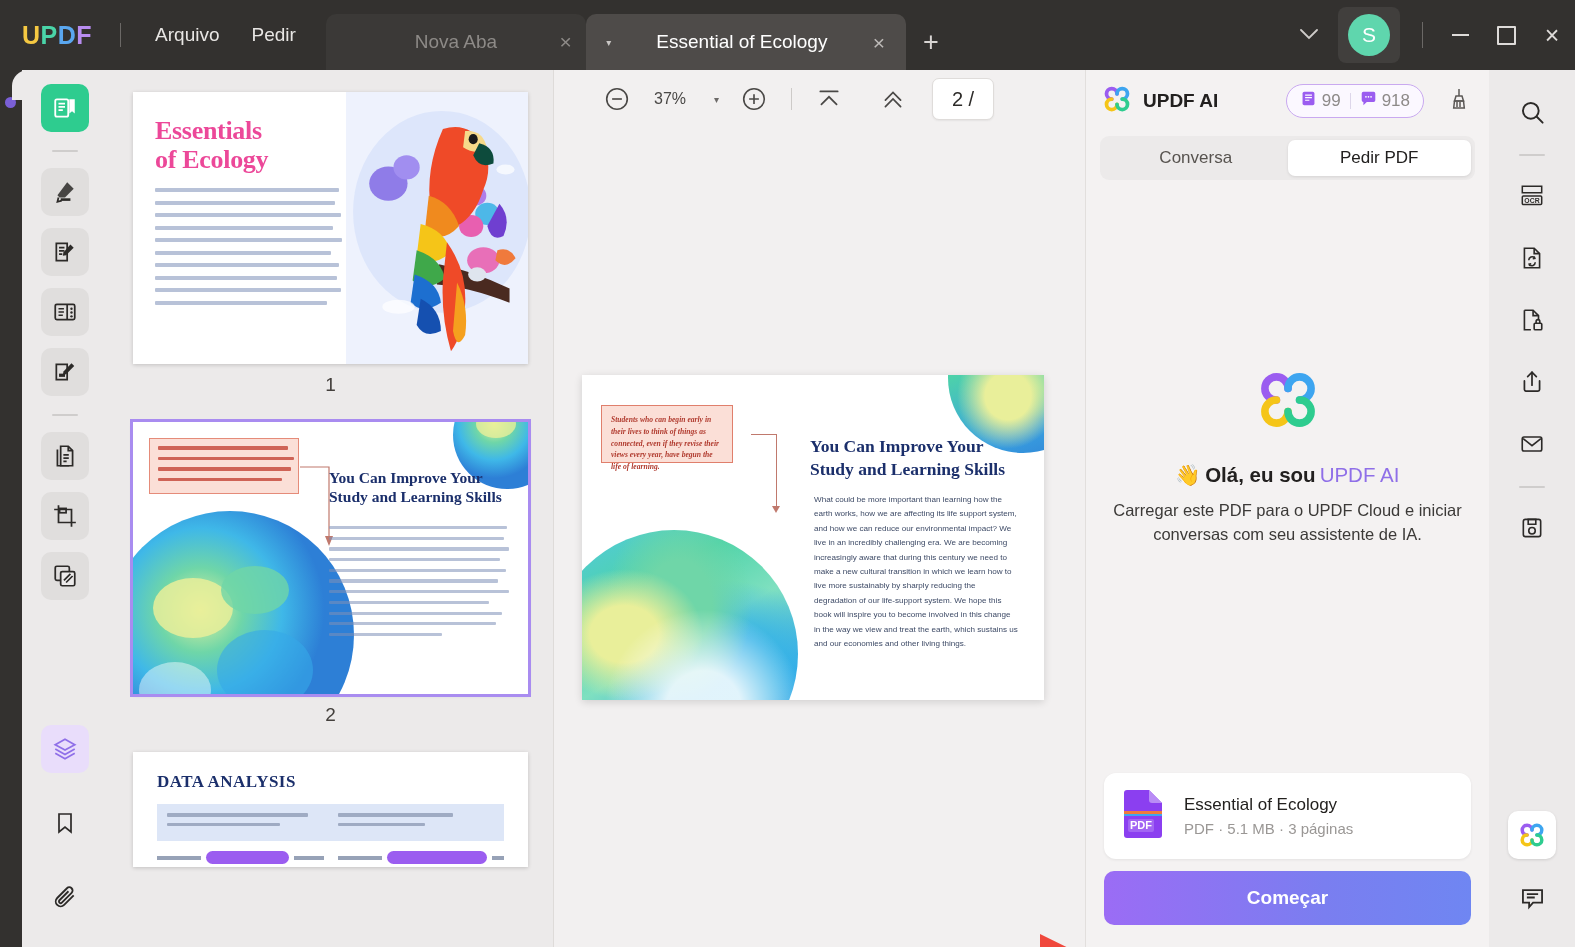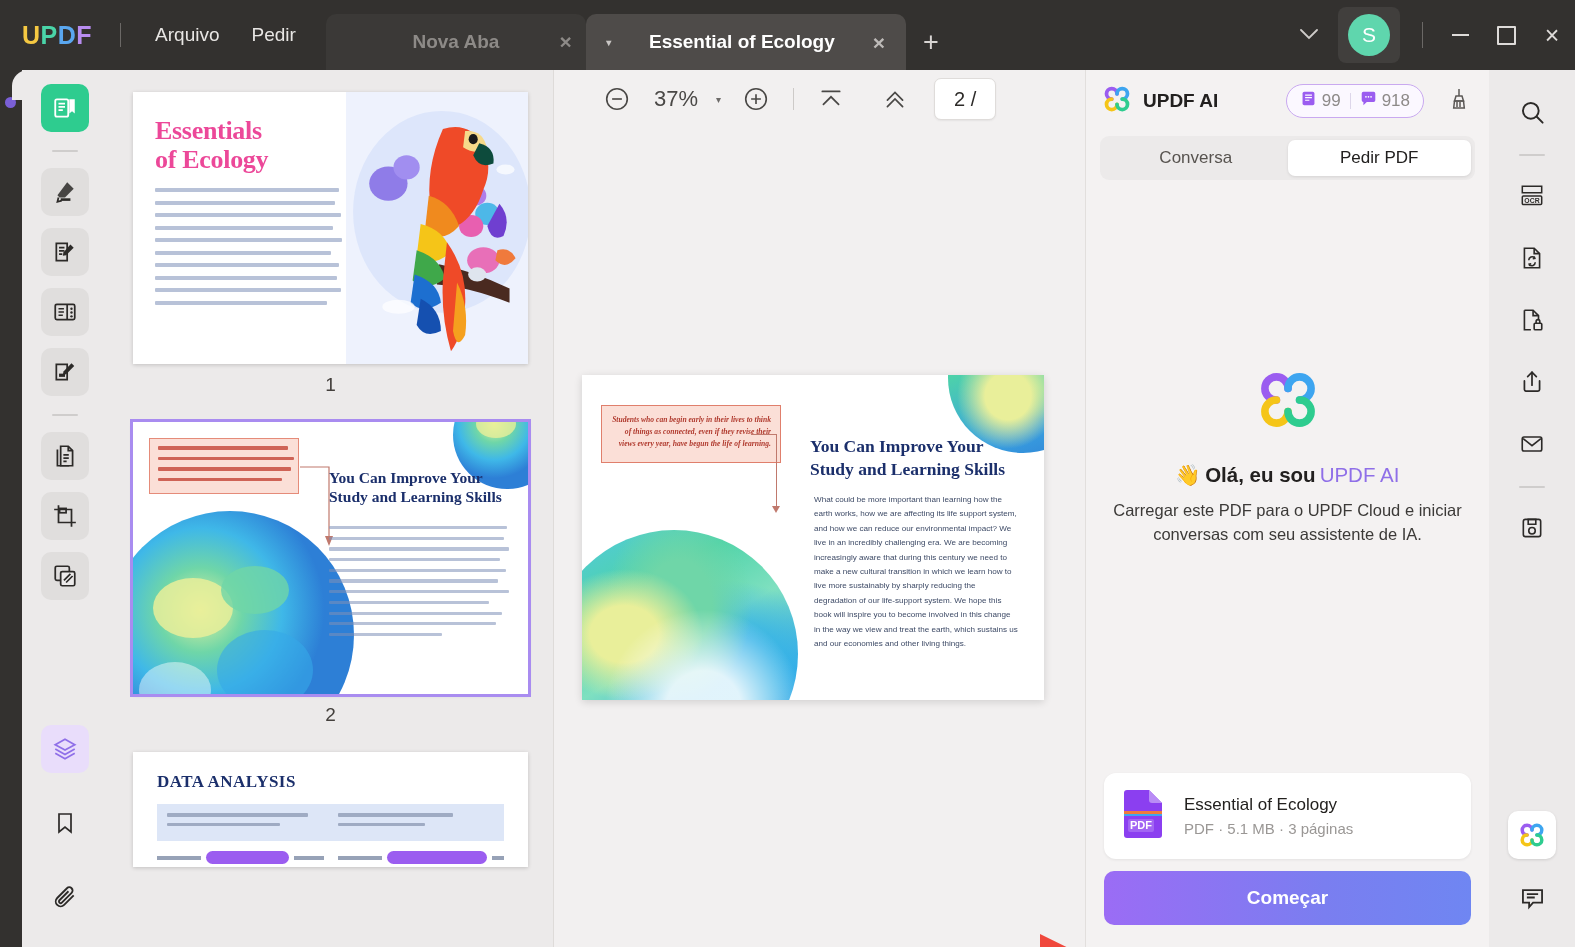--- a/index.html
+++ b/index.html
@@ -28,21 +28,21 @@
   .tb-divider {
     width: 1px; height: 24px; background: #6b6866; margin: 0 18px 0 28px;
   }
   .menu-item {
     color: #e8e6e4; font-size: 19px; padding: 6px 16px; cursor: default;
   }
   .tabs { display: flex; align-items: flex-end; height: 70px; margin-left: 14px; }
   .tab {
     height: 56px; display: flex; align-items: center;
     border-radius: 10px 10px 0 0; position: relative;
-    padding: 0 10px; min-width: 160px; font-weight: bold;
+    padding: 0 10px; min-width: 160px;
   }
   .tab.inactive { background: #3b3937; width: 260px; justify-content: center; }
   .tab.inactive .tab-label { color: #8d8a87; font-size: 19px; }
   .tab.active { background: #4e4b49; width: 320px; }
   .tab.active .tab-label { color: #ffffff; font-size: 19px; }
   .tab-caret {
     color: #c9c6c4; font-size: 10px; width: 26px; text-align: center;
   }
   .tab-label { flex: 1; text-align: center; white-space: nowrap; }
   .tab-close {
@@ -178,40 +178,39 @@
     background: #f2f0f0; border-left: 1px solid #dedbd9;
   }
   .viewer-toolbar {
     height: 58px; display: flex; align-items: center; padding-left: 42px; gap: 0;
   }
   .tb-icon {
     width: 42px; height: 42px; display: flex; align-items: center;
     justify-content: center; cursor: pointer;
   }
   .zoom-val {
-    font-size: 22px; color: #4a4846; margin: 0 18px 0 16px; min-width: 42px;
+    font-size: 16px; color: #4a4846; margin: 0 18px 0 16px; min-width: 42px;
   }
   .caret-sm { color: #6d6a68; font-size: 10px; margin-right: 14px; cursor: pointer; }
   .vsep { width: 1px; height: 22px; background: #cdcac8; margin: 0 16px; }
   .page-field {
     margin-left: 18px; background: #ffffff; border: 1px solid #dfdcda;
     border-radius: 7px; width: 62px; height: 42px;
     display: flex; align-items: center; justify-content: center;
     font-size: 20px; color: #2d2b29; box-shadow: 0 1px 2px rgba(0,0,0,.06);
     overflow: hidden;
   }
   .doc-page {
     position: absolute; left: 28px; top: 305px; width: 462px; height: 325px;
     background: #ffffff; box-shadow: 0 2px 8px rgba(0,0,0,.14); overflow: hidden;
   }
   .dp-note {
-    position: absolute; left: 19px; top: 30px; width: 180px; height: 58px;
+    position: absolute; left: 19px; top: 30px; width: 132px; height: 58px;
     background: #fbdfd7; border: 1px solid #e07f6c;
     padding: 8px 9px;
-    text-align: right;
   }
   .dp-note p {
     font-family: "Liberation Serif", serif; font-style: italic; font-weight: bold;
     font-size: 7.6px; line-height: 1.55; color: #b03a2e;
   }
   .dp-arrow {
     position: absolute; left: 169px; top: 59px; width: 26px; height: 76px;
     border-top: 1.2px solid #c0796d; border-right: 1.2px solid #c0796d;
   }
   .dp-arrowhead {

